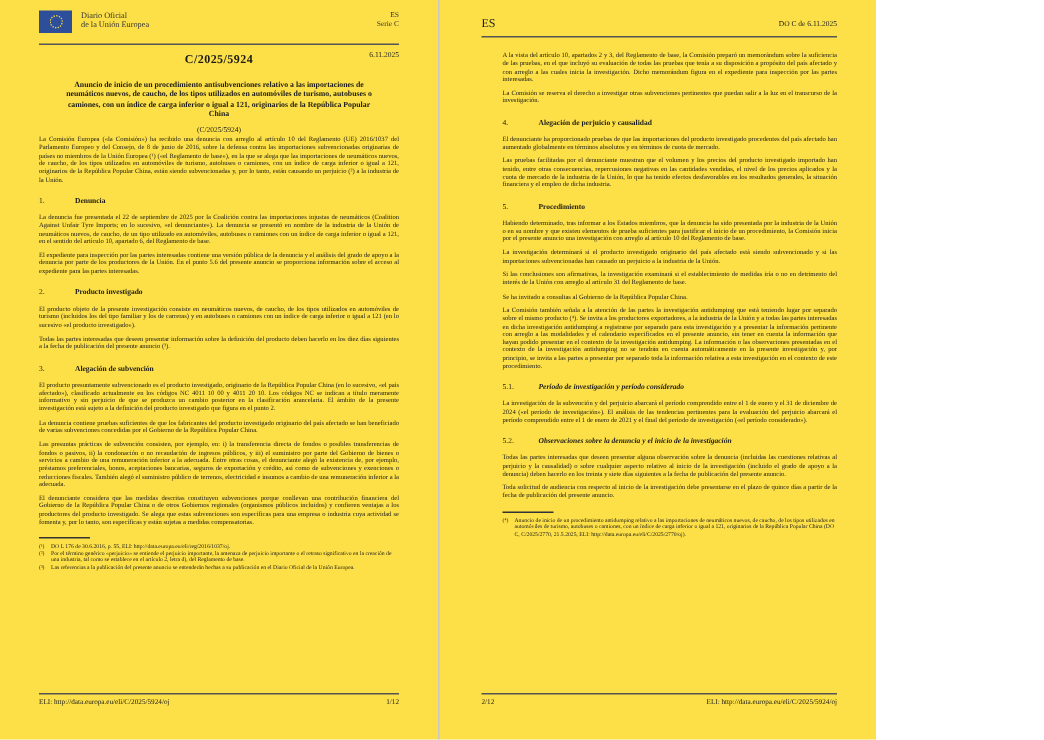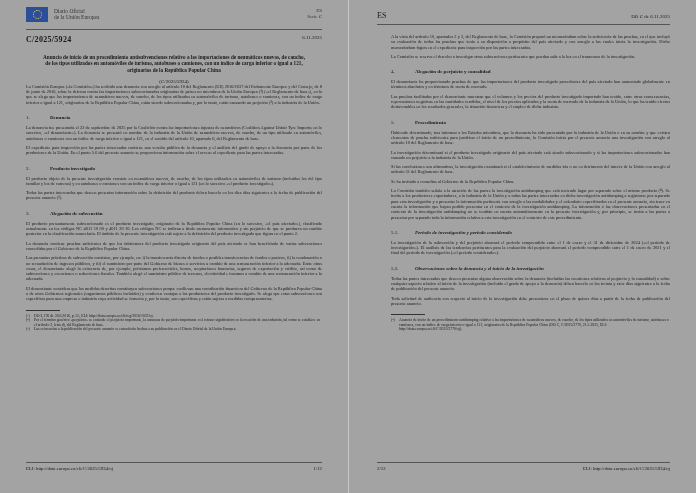--- a/index.html
+++ b/index.html
@@ -1,29 +1,29 @@
 <!DOCTYPE html>
 <html><head>
 <meta charset="utf-8">
 <style>
   html, body { margin: 0; padding: 0; background: #ffffff; }
   body { width: 696px; height: 493px; overflow: hidden; position: relative;
          font-family: "Liberation Serif", "DejaVu Serif", serif; color: #1a1a1a; }
   .spread { display: flex; width: 696px; height: 493px; }
-  .page { position: relative; width: 348px; height: 493px; box-sizing: border-box; background: #a3a3a3; }
+  .page { position: relative; width: 292px; height: 493px; box-sizing: border-box; background: #fde047; }
   .page.left { padding: 0 26px 0 26px; }
   .page.right { padding: 0 26px 0 28px; border-left: 1px solid #c8c8c8; }
   .hdr { position: relative; height: 24px; border-bottom: 1px solid #555; margin-top: 5px; }
   .left .hdr { margin-top: 5px; }
   .eu-flag { position: absolute; left: 0; top: 2px; width: 22px; height: 15px; background: #2d4f9a; display: flex; align-items: center; justify-content: center; }
   .eu-flag .ring { width: 9px; height: 9px; border-radius: 50%; border: 1px dotted #f2d34a; box-sizing: border-box; }
   .journal-name { position: absolute; left: 28px; top: 3px; font-size: 5.5px; line-height: 6.2px; color: #333; }
   .hdr-right { position: absolute; right: 0; top: 3px; font-size: 5px; text-align: right; line-height: 6px; color: #333; }
   .docid-row { position: relative; height: 16px; }
-  .docid { position: absolute; left: 0; right: 0; top: 5px; font-size: 8px; font-weight: bold; letter-spacing: 0.3px; }
+  .docid { position: absolute; left: 0; right: 0; top: 5px; text-align: center; font-size: 8px; font-weight: bold; letter-spacing: 0.3px; }
   .date { position: absolute; right: 0; top: 5px; font-size: 5px; }
   .title { margin: 8px 14px 0 14px; text-align: center; font-weight: bold; font-size: 5.2px; line-height: 6.3px; }
   .subid { text-align: center; font-size: 5px; margin-top: 6px; }
   p.txt { margin: 0 0 4px 0; font-size: 4.4px; line-height: 5.3px; text-align: justify; }
   .sec { display: flex; font-size: 5px; font-weight: bold; margin: 10px 0 5px 0; }
   .sec .num { width: 24px; font-weight: normal; }
   .sec.sub .lbl { font-style: italic; }
   .intro { margin-top: 12px; }
   .fn-rule { width: 34px; border-top: 1px solid #333; margin: 8px 0 3px 0; }
   .fn { display: flex; font-size: 3.8px; line-height: 4.6px; }

